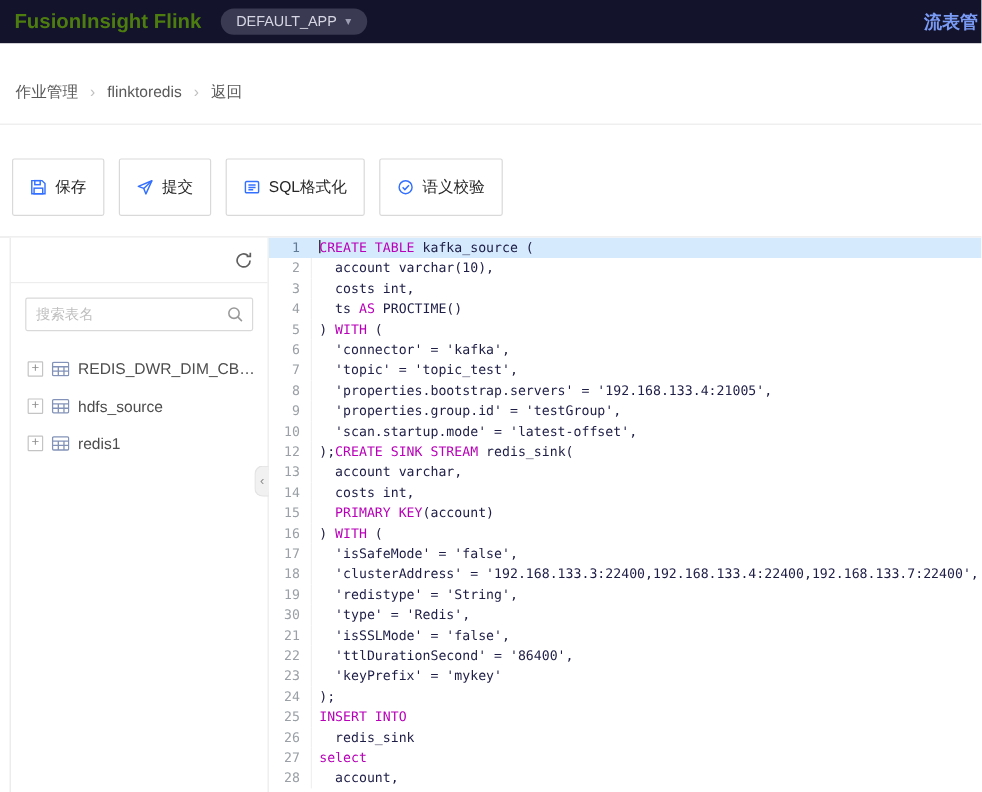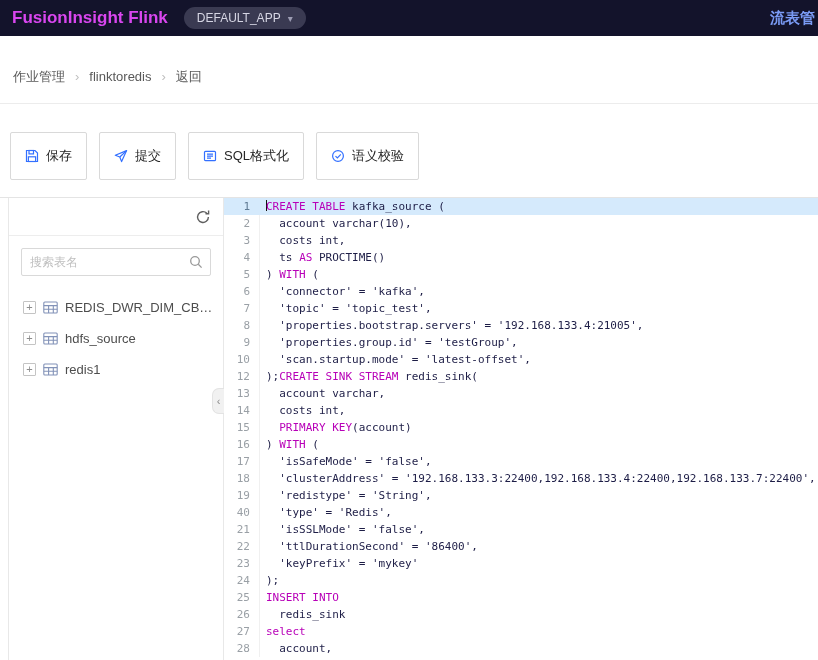--- a/index.html
+++ b/index.html
@@ -2,21 +2,21 @@
 <html><head>
 <meta charset="utf-8">
 <style>
   * { margin:0; padding:0; box-sizing:border-box; }
   html,body { width:818px; height:660px; overflow:hidden; background:#fff;
     font-family:"Liberation Sans", sans-serif; }
 
   
   .topbar { height:36px; background:#13132b; display:flex; align-items:center;
     padding:0 12px; gap:16px; overflow:hidden; }
-  .brand { color:#d946ef; font-weight:bold; font-size:17px; white-space:nowrap; }
+  .brand { color:#4d7c0f; font-weight:bold; font-size:17px; white-space:nowrap; }
   .app-pill { background:#3a3a52; color:#d6d6e4; border-radius:12px; height:22px;
     padding:0 13px; display:flex; align-items:center; gap:7px; font-size:12px; cursor:pointer; }
   .app-pill .chev { font-size:10px; color:#9d9db3; }
   .top-right { margin-left:auto; margin-right:-9px; color:#7a9bf5; font-weight:bold;
     font-size:15px; white-space:nowrap; }
 
   
   .breadcrumb { height:54px; display:flex; align-items:center; gap:10px; padding:0 13px;
     border-bottom:1px solid #ececec; font-size:13px; color:#595959;margin-top:14px; }
   .bc-item { cursor:default; }
@@ -258,21 +258,21 @@
         </div>
         <div class="line">
           <span class="ln">18</span>
           <span class="code"><span class="p">  'clusterAddress' = '192.168.133.3:22400,192.168.133.4:22400,192.168.133.7:22400',</span></span>
         </div>
         <div class="line">
           <span class="ln">19</span>
           <span class="code"><span class="p">  'redistype' = 'String',</span></span>
         </div>
         <div class="line">
-          <span class="ln">40</span>
+          <span class="ln">30</span>
           <span class="code"><span class="p">  'type' = 'Redis',</span></span>
         </div>
         <div class="line">
           <span class="ln">21</span>
           <span class="code"><span class="p">  'isSSLMode' = 'false',</span></span>
         </div>
         <div class="line">
           <span class="ln">22</span>
           <span class="code"><span class="p">  'ttlDurationSecond' = '86400',</span></span>
         </div>

